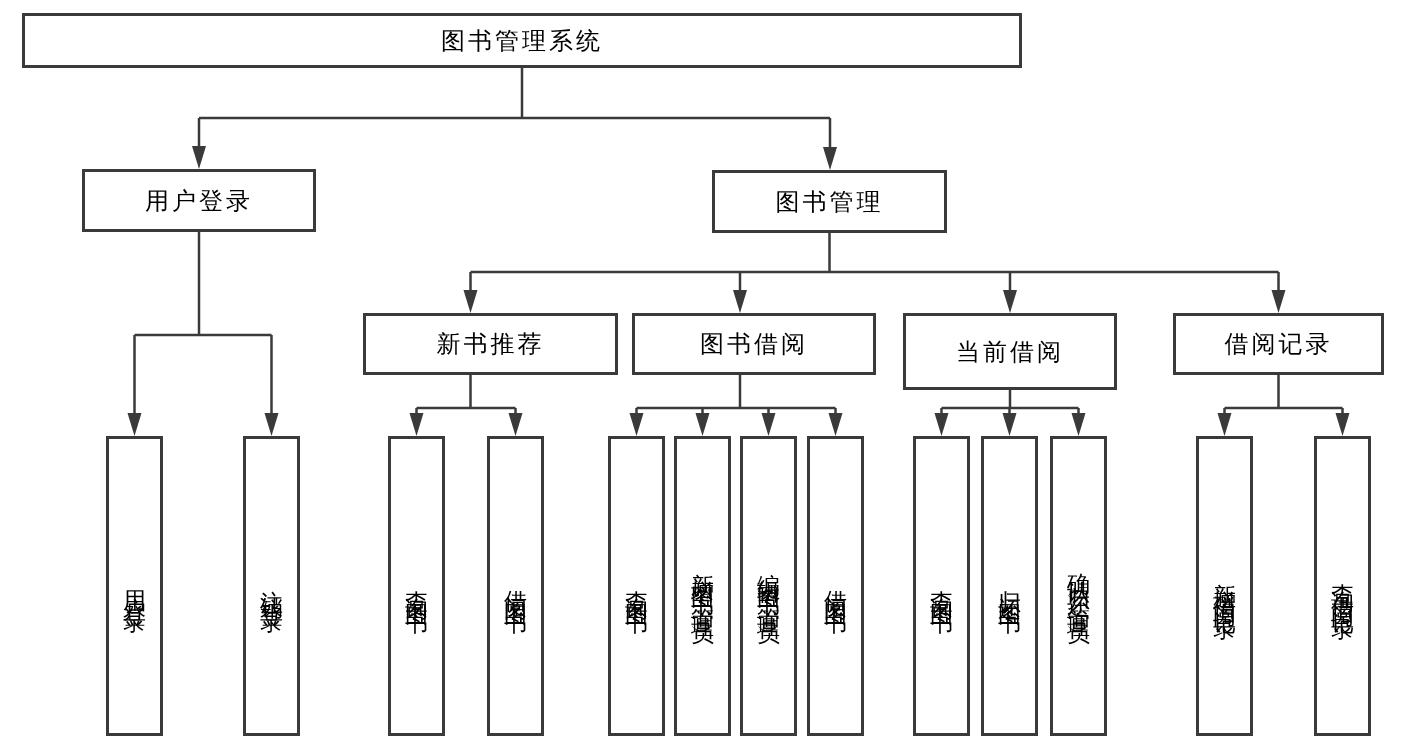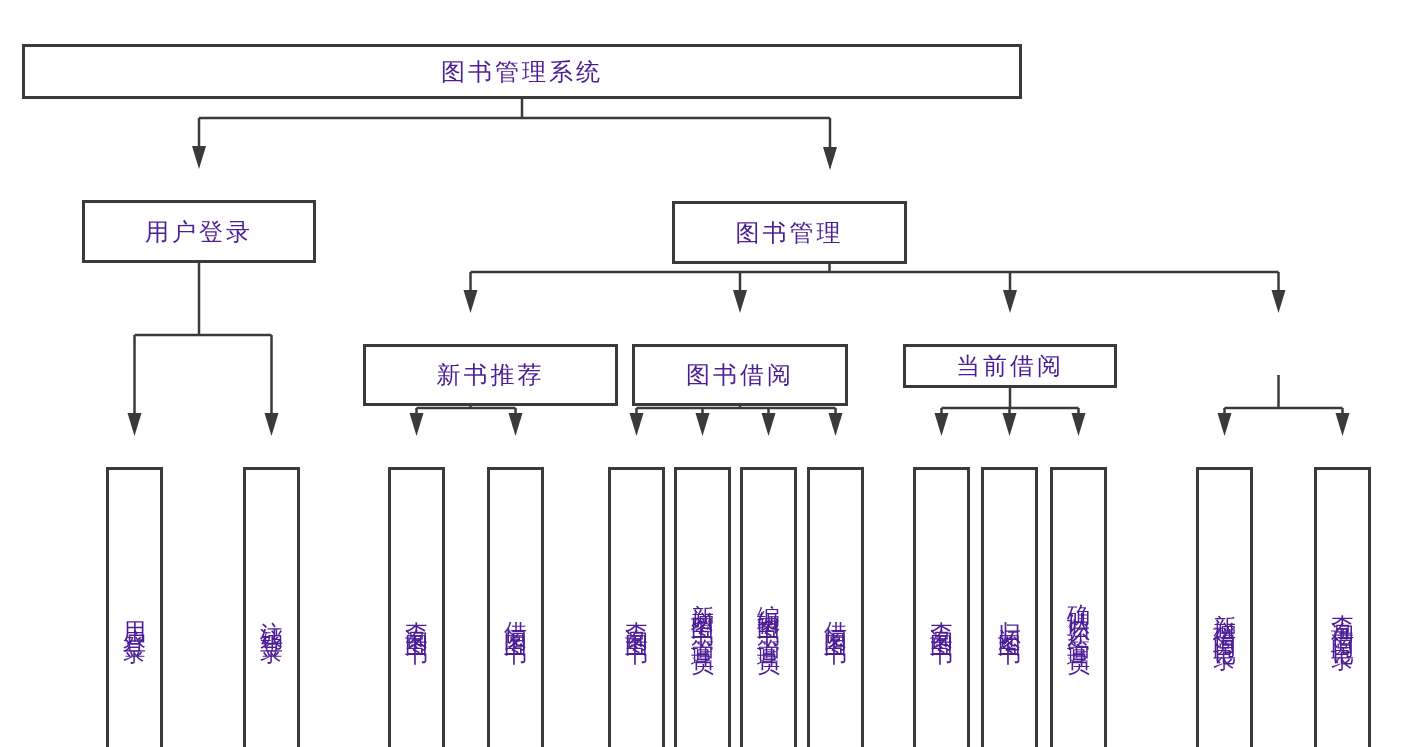--- a/index.html
+++ b/index.html
@@ -19,45 +19,44 @@
     position: absolute;
     left: 0; top: 0;
     width: 1405px; height: 747px;
     pointer-events: none;
   }
   .node {
     position: absolute;
     box-sizing: border-box;
     border: 3px solid #3a3a3a;
     background: #ffffff;
-    color: #4c1d95;
+    color: #000000;
     display: flex;
     align-items: center;
     justify-content: center;
     font-size: 24px;
     letter-spacing: 3px;
     line-height: 1;
     white-space: nowrap;
     z-index: 2;
-    margin-top: 31px;
   }
   .leaf {
     writing-mode: vertical-rl;
     text-orientation: mixed;
     letter-spacing: 7px;
     font-size: 23px;
     white-space: normal;
   }
   
   #n-root   { left:22px;  top:13px;  width:1000px; height:55px; }
   #n-login  { left:82px;  top:169px; width:234px;  height:63px; }
-  #n-mgmt   { left:672px; top:170px; width:235px;  height:63px; }
+  #n-mgmt   { left:712px; top:170px; width:235px;  height:63px; }
   #n-newrec { left:363px; top:313px; width:255px;  height:62px; }
-  #n-borrow { left:632px; top:313px; width:216px;  height:62px; }
-  #n-curr   { left:903px; top:313px; width:214px;  height:44px; }
+  #n-borrow { left:632px; top:313px; width:244px;  height:62px; }
+  #n-curr   { left:903px; top:313px; width:214px;  height:77px; }
   #n-rec    { left:1173px;top:313px; width:211px;  height:62px; }
   .leaf { top:436px; width:57px; height:300px; }
   #l-ulogin  { left:106px; }
   #l-logout  { left:243px; }
   #l-query1  { left:388px; }
   #l-borrow1 { left:487px; }
   #l-query2  { left:608px; }
   #l-addbook { left:674px; }
   #l-editbook{ left:740px; }
   #l-borrow2 { left:807px; }
@@ -154,20 +153,21 @@
   </svg>
 
   <div class="node" id="n-root">图书管理系统</div>
 
   <div class="node" id="n-login">用户登录</div>
   <div class="node" id="n-mgmt">图书管理</div>
 
   <div class="node" id="n-newrec">新书推荐</div>
   <div class="node" id="n-borrow">图书借阅</div>
   <div class="node" id="n-curr">当前借阅</div>
+  <div class="node" id="n-rec">借阅记录</div>
 
   <div class="node leaf" id="l-ulogin">用户登录</div>
   <div class="node leaf" id="l-logout">注销登录</div>
 
   <div class="node leaf" id="l-query1">查询图书</div>
   <div class="node leaf" id="l-borrow1">借阅图书</div>
 
   <div class="node leaf" id="l-query2">查询图书</div>
   <div class="node leaf" id="l-addbook">新增图书（管理员）</div>
   <div class="node leaf" id="l-editbook">编辑图书（管理员）</div>

